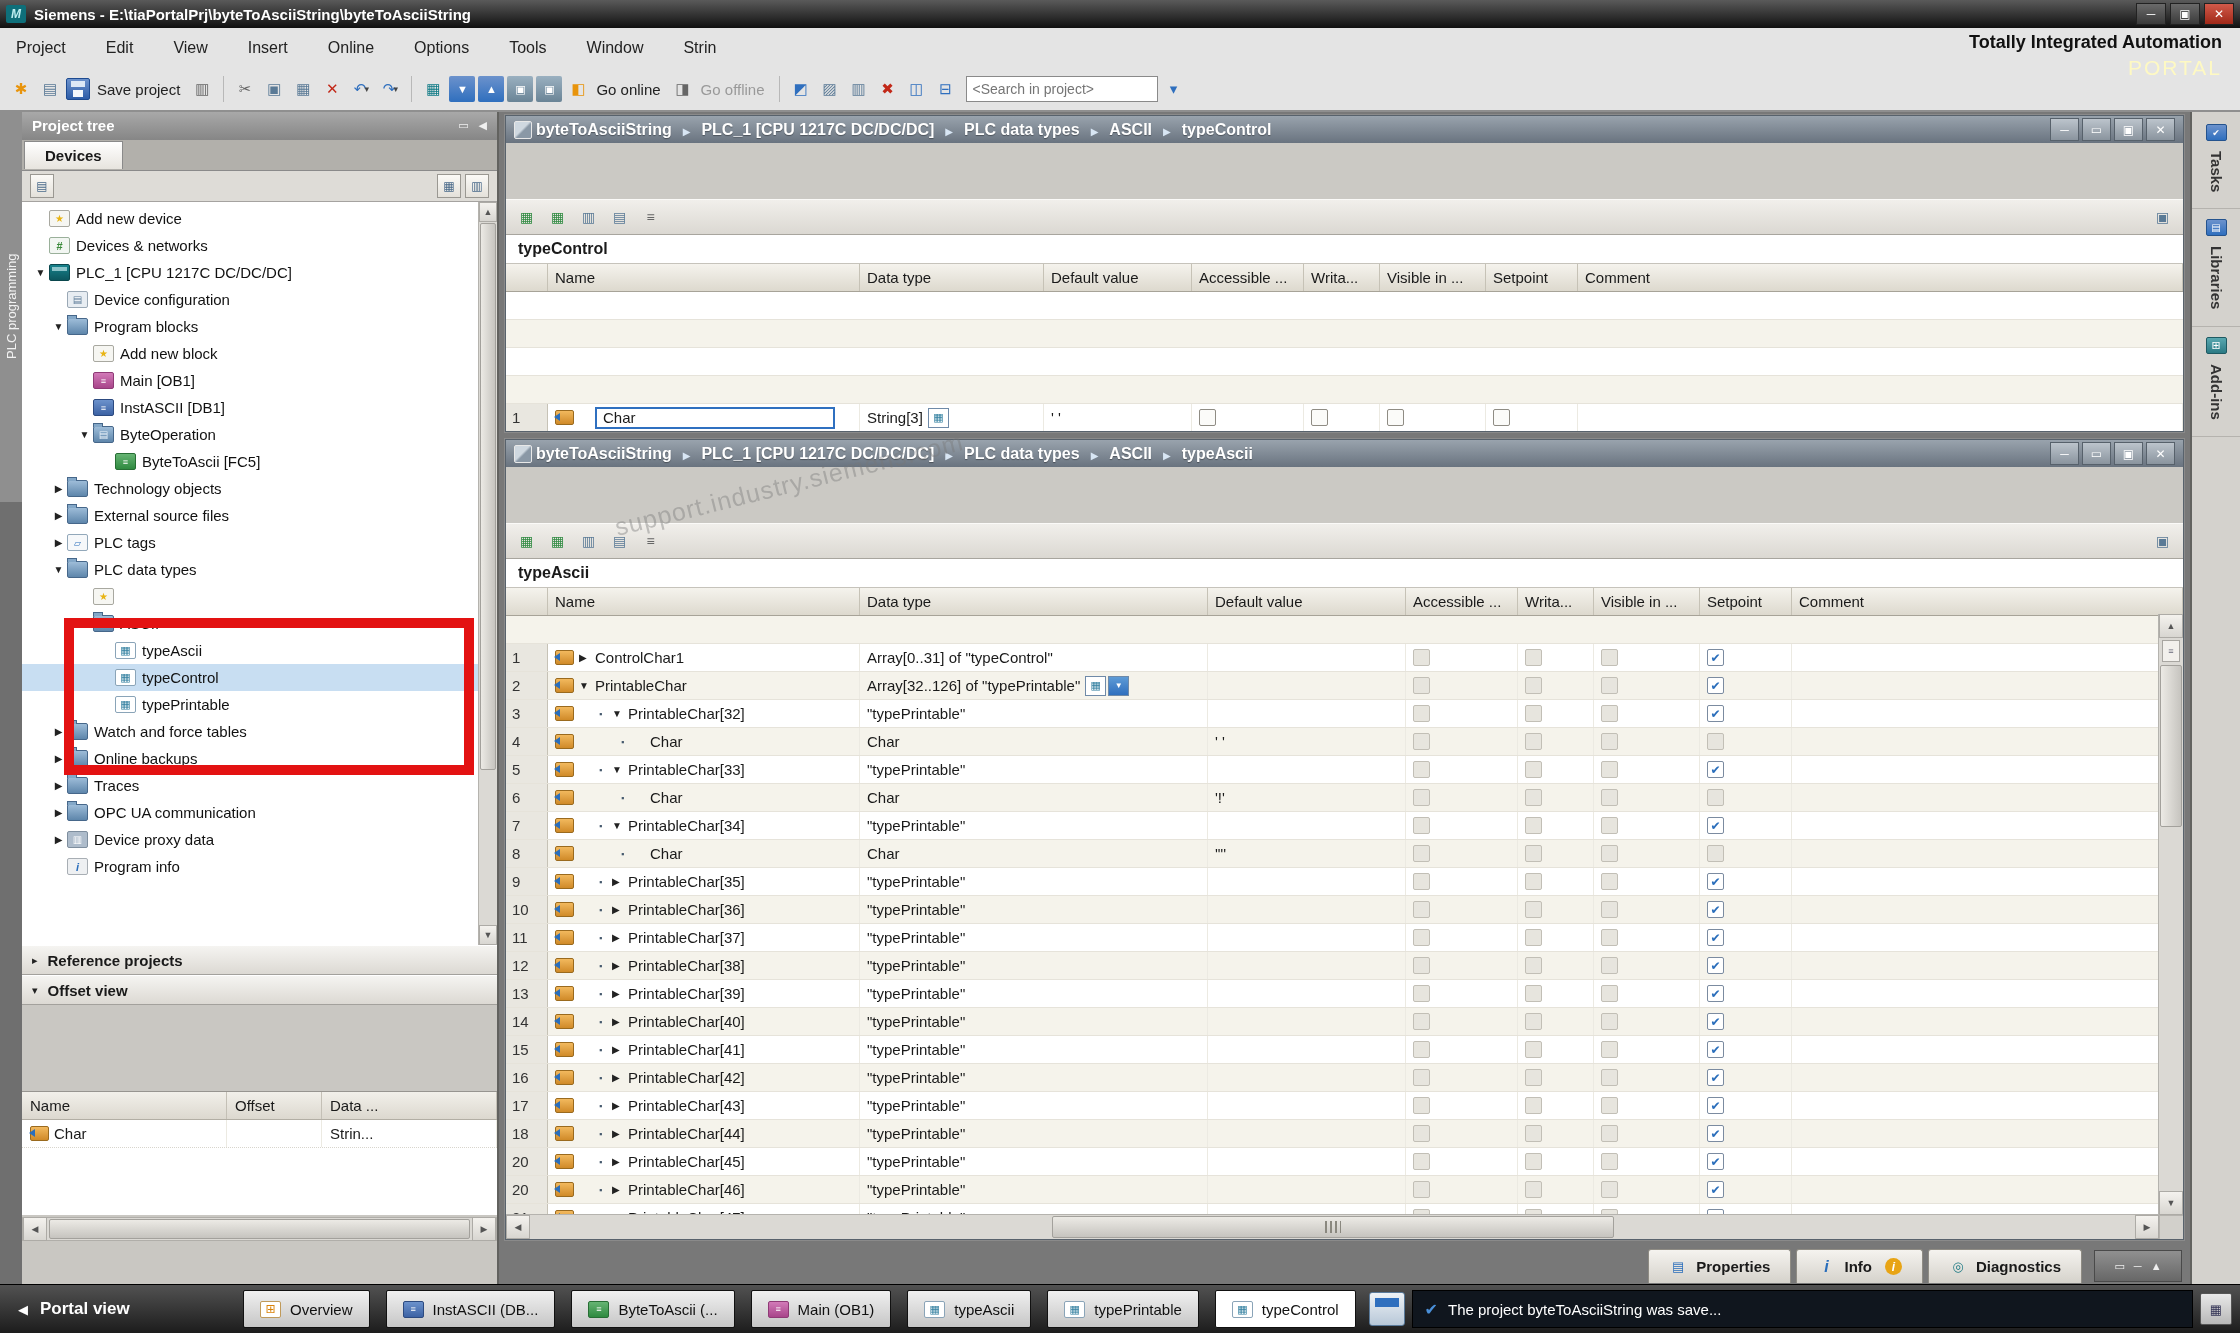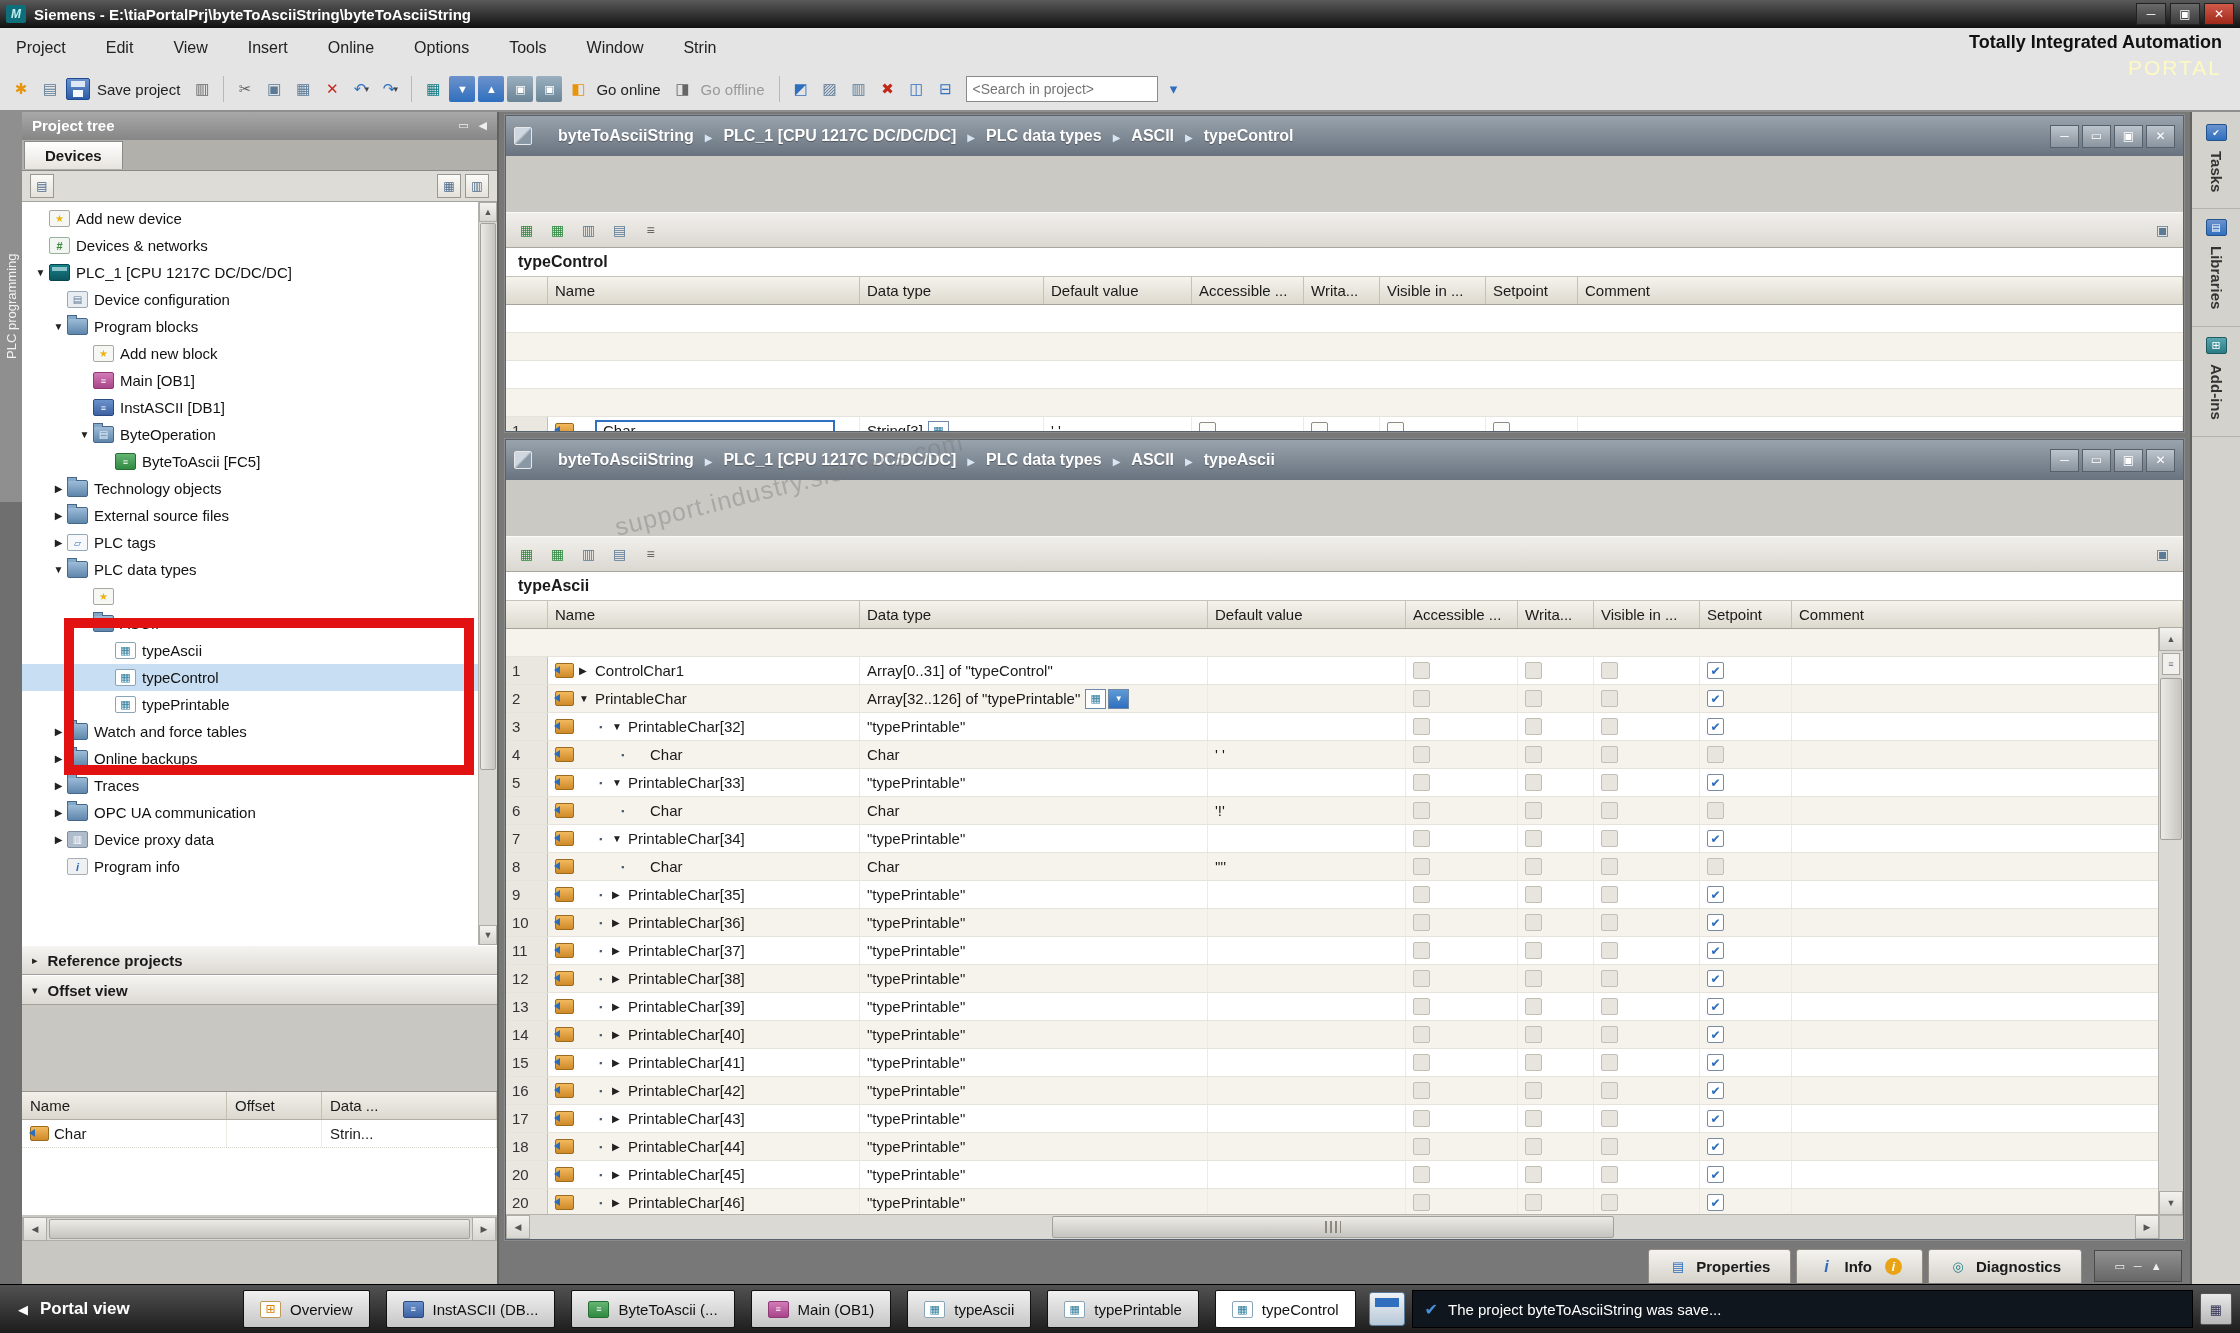--- a/index.html
+++ b/index.html
@@ -137,22 +137,22 @@
         background:linear-gradient(#f4f2ee,#d8d6d1);border:1px solid #adaba6;flex:0 0 auto;}
   .htrack{flex:1;position:relative;height:100%;}
   .d-hscroll .hthumb{position:absolute;left:2px;right:2px;top:1px;bottom:1px;background:linear-gradient(#eceae5,#c6c4bf);
                      border:1px solid #a3a19c;border-radius:2px;}
 
   
   .editors{flex:1;min-width:0;display:flex;flex-direction:column;padding:5px 6px 0 6px;gap:7px;}
   .editor{background:#cbc9c4;border:1px solid #58626c;display:flex;flex-direction:column;box-shadow:0 0 0 1px #8a8a8a;}
   #ed1{height:315px;flex:0 0 auto;}
   #ed2{flex:1;min-height:0;}
-  .e-head{height:40px;flex:0 0 auto;background:linear-gradient(#99a3ad,#69737f);display:flex;align-items:center;
-          color:#fff;padding:0 8px;gap:26px;}
+  .e-head{height:27px;flex:0 0 auto;background:linear-gradient(#99a3ad,#69737f);display:flex;align-items:center;
+          color:#fff;padding:0 8px;gap:4px;}
   .e-pin{width:16px;height:16px;border:1px solid #e8e8e8;border-radius:2px;background:linear-gradient(135deg,#cfd8e0 45%,#8a98a6 55%);}
   .crumbs{display:flex;align-items:center;font-weight:bold;font-size:16px;text-shadow:0 1px 1px rgba(0,0,0,.35);white-space:nowrap;}
   .crumb+.crumb::before{content:"▶";font-size:10px;color:#d8e6f4;margin:0 11px;text-shadow:none;}
   .e-winbtns{margin-left:auto;display:flex;gap:3px;}
   .wbtn{width:27px;height:21px;background:linear-gradient(#bcc4cc,#8a949e);border:1px solid #57616b;color:#fff;
         display:flex;align-items:center;justify-content:center;font-size:12px;}
   .e-gap{height:56px;flex:0 0 auto;}
   .e-toolbar{height:34px;flex:0 0 auto;background:linear-gradient(#f1efeb,#dbd8d2);border-top:1px solid #fbfaf8;
              border-bottom:1px solid #a8a59e;display:flex;align-items:center;padding:0 8px;gap:6px;}
   .etb{width:25px;height:25px;display:flex;align-items:center;justify-content:center;font-size:14px;}

